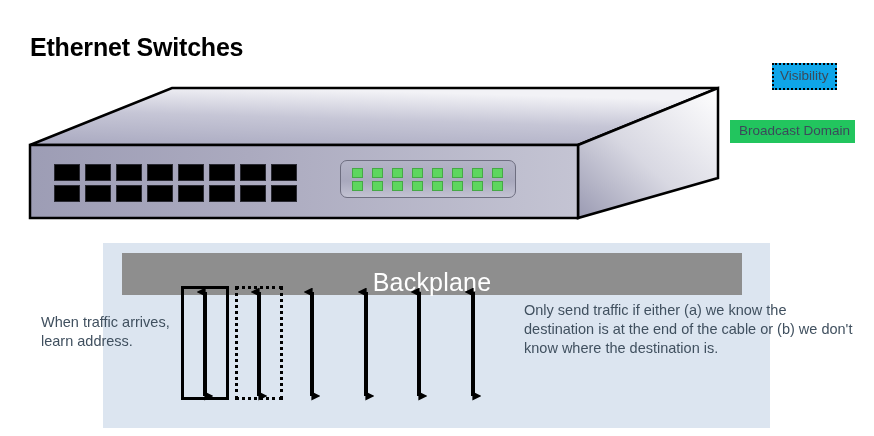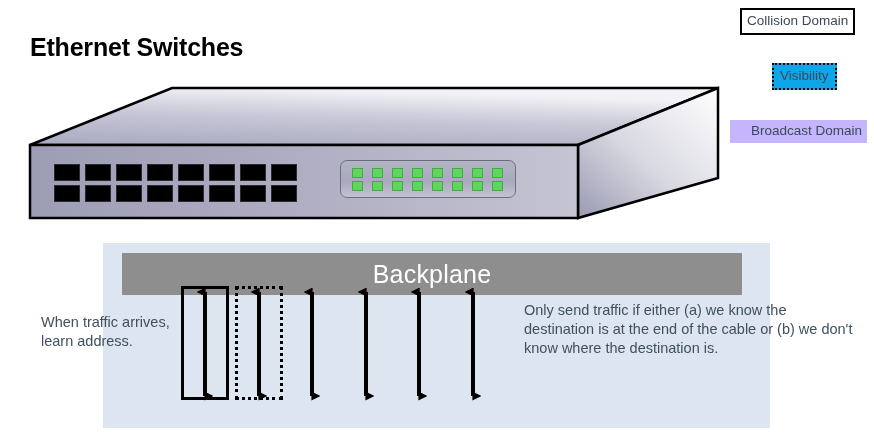--- a/index.html
+++ b/index.html
@@ -50,22 +50,22 @@
   #legend-visibility {
     left: 772px;
     top: 63px;
     padding: 4px 6px 5px 6px;
     border: 2.5px dotted #000000;
     background: #0ea5e9;
   }
   #legend-broadcast {
     left: 730px;
     top: 120px;
-    padding: 4px 5px 5px 21px;
-    background: #c4b5fd;
+    padding: 4px 5px 5px 9px;
+    background: #22c55e;
   }
 
   
   #switch-graphic {
     position: absolute;
     left: 0px;
     top: 60px;
     width: 760px;
     height: 180px;
   }
@@ -128,21 +128,21 @@
     position: absolute;
     left: 122px;
     top: 253px;
     width: 620px;
     height: 42px;
     background: #8e8e8e;
   }
   #backplane-label {
     position: absolute;
     left: 0;
-    top: 0;
+    top: 8px;
     width: 100%;
     height: 42px;
     display: flex;
     align-items: center;
     justify-content: center;
     color: #ffffff;
     font-size: 25px;
     letter-spacing: 0.2px;
   }
 
@@ -195,23 +195,20 @@
     width: 330px;
   }
 </style>
 </head>
 <body>
 
 <div id="stage">
 
   <div id="page-title">Ethernet Switches</div>
 
-  <div class="legend-item" id="legend-collision">
-    <span>Collision Domain</span>
-  </div>
   <div class="legend-item" id="legend-visibility">
     <span>Visibility</span>
   </div>
   <div class="legend-item" id="legend-broadcast">
     <span>Broadcast Domain</span>
   </div>
 
   <svg id="switch-graphic" viewBox="0 0 760 180">
     <defs>
       <linearGradient id="topFaceGrad" x1="0" y1="1" x2="0.55" y2="0">

